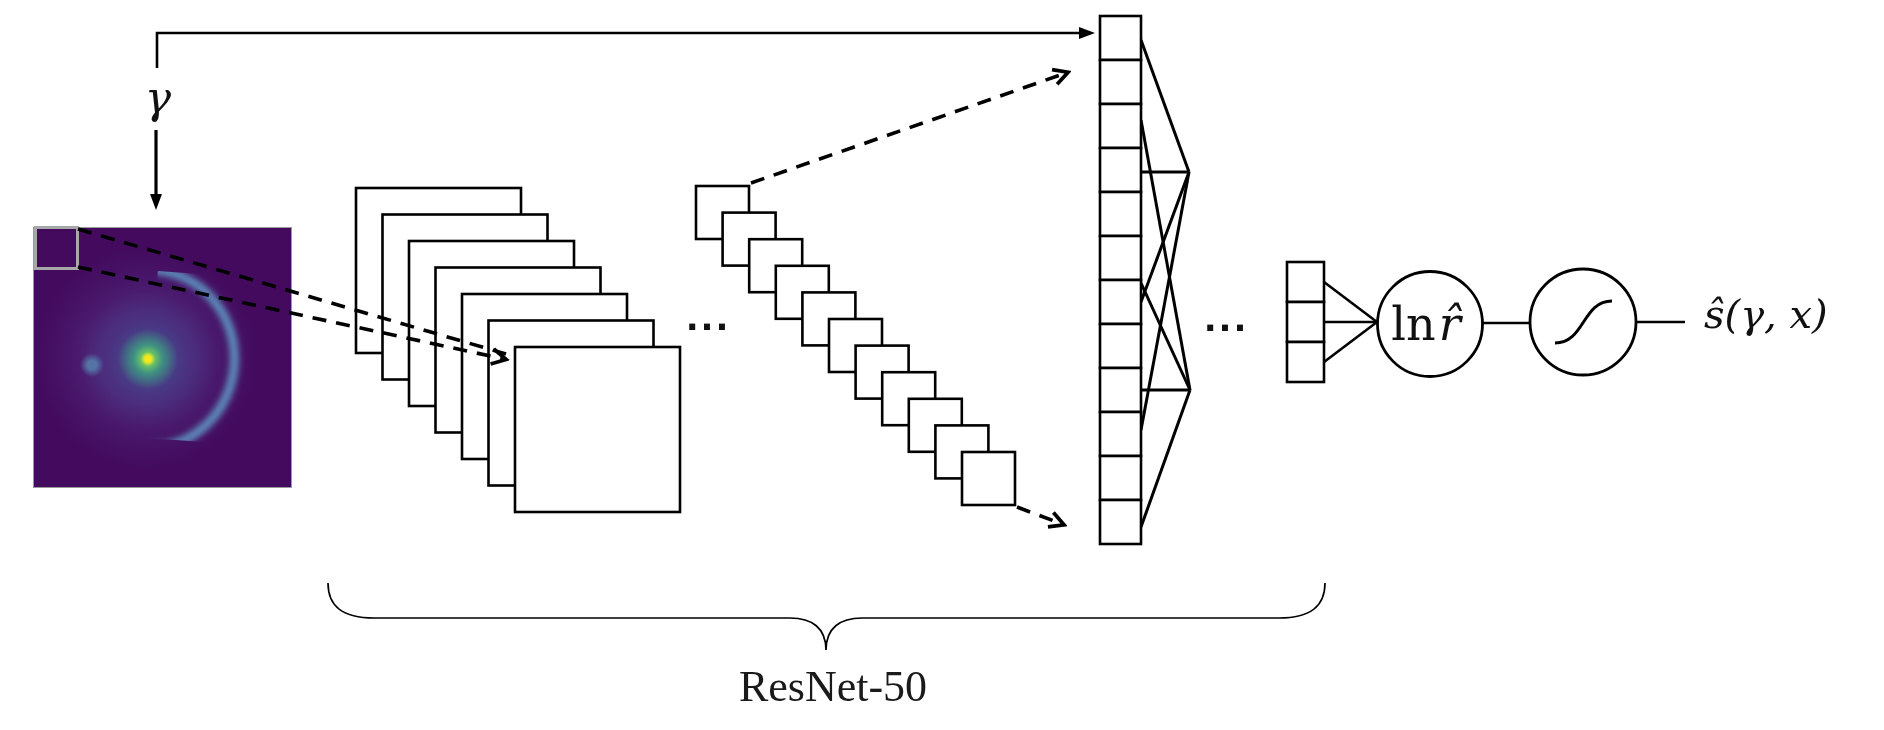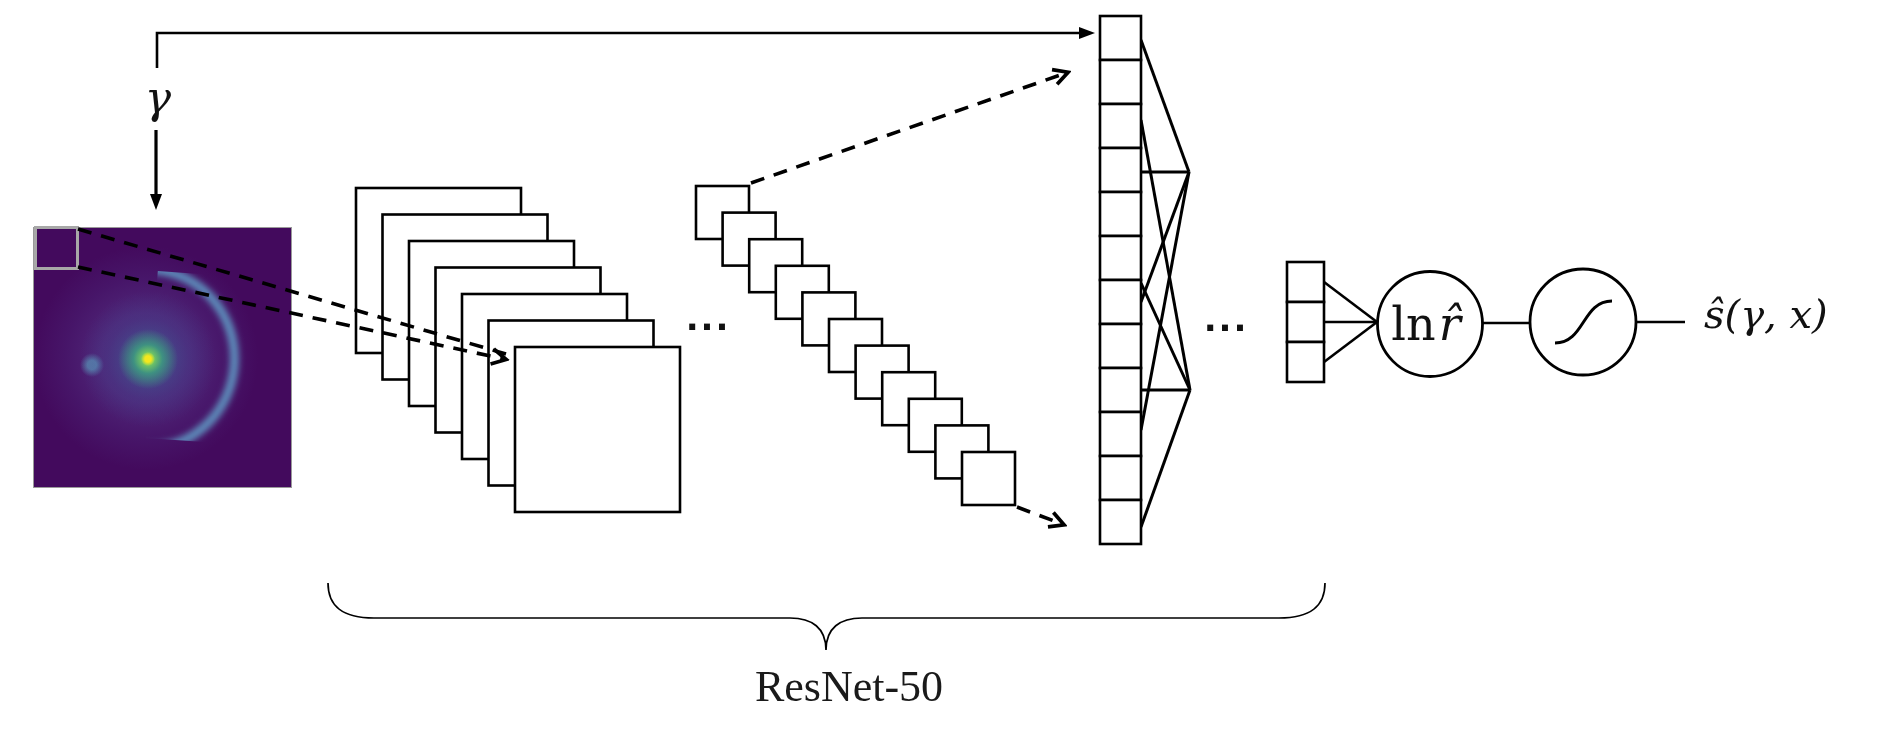--- a/index.html
+++ b/index.html
@@ -31,21 +31,21 @@
   
   .lbl{position:absolute;z-index:3;color:#111111;white-space:nowrap;}
   #gamma-lbl{left:133px;top:72px;width:50px;text-align:center;font-size:44px;font-style:italic;}
   .dots{font-family:"DejaVu Sans",sans-serif;font-weight:900;font-size:34px;letter-spacing:2px;}
   #dots-mid{left:684px;top:298px;width:48px;text-align:center;}
   #dots-fc{left:1202px;top:299px;width:48px;text-align:center;}
   #lnr-lbl{left:1378px;top:297px;width:96px;text-align:center;font-size:46px;}
   #lnr-lbl .it{font-style:italic;margin-left:3px;}
   #shat-lbl{left:1704px;top:291px;font-size:40px;font-style:italic;}
   #resnet-lbl{left:731px;top:661px;width:204px;text-align:center;font-size:44px;
-              font-family:"Liberation Serif",serif;color:#1a1a1a;margin-left:16px;}
+              font-family:"Liberation Serif",serif;color:#1a1a1a;}
 </style>
 </head>
 <body>
 
 <div id="stage">
 
   <div id="lens">
     <div id="lens-arc"></div>
   </div>
 

